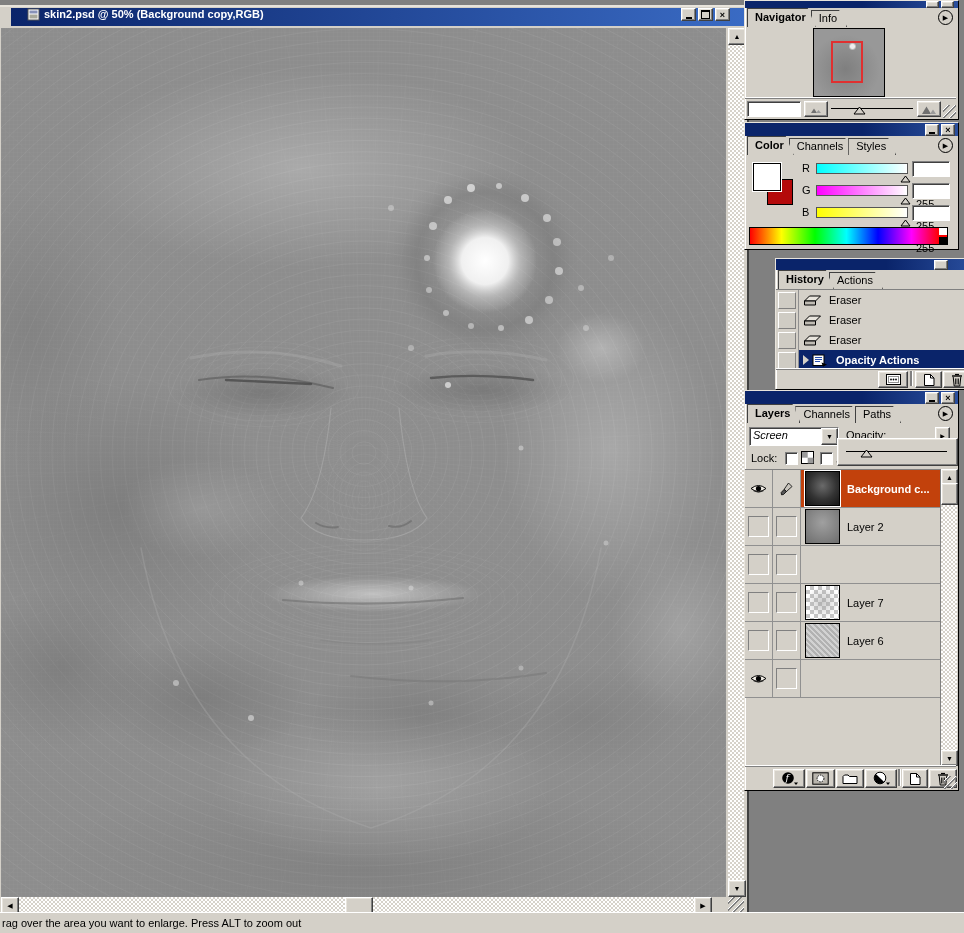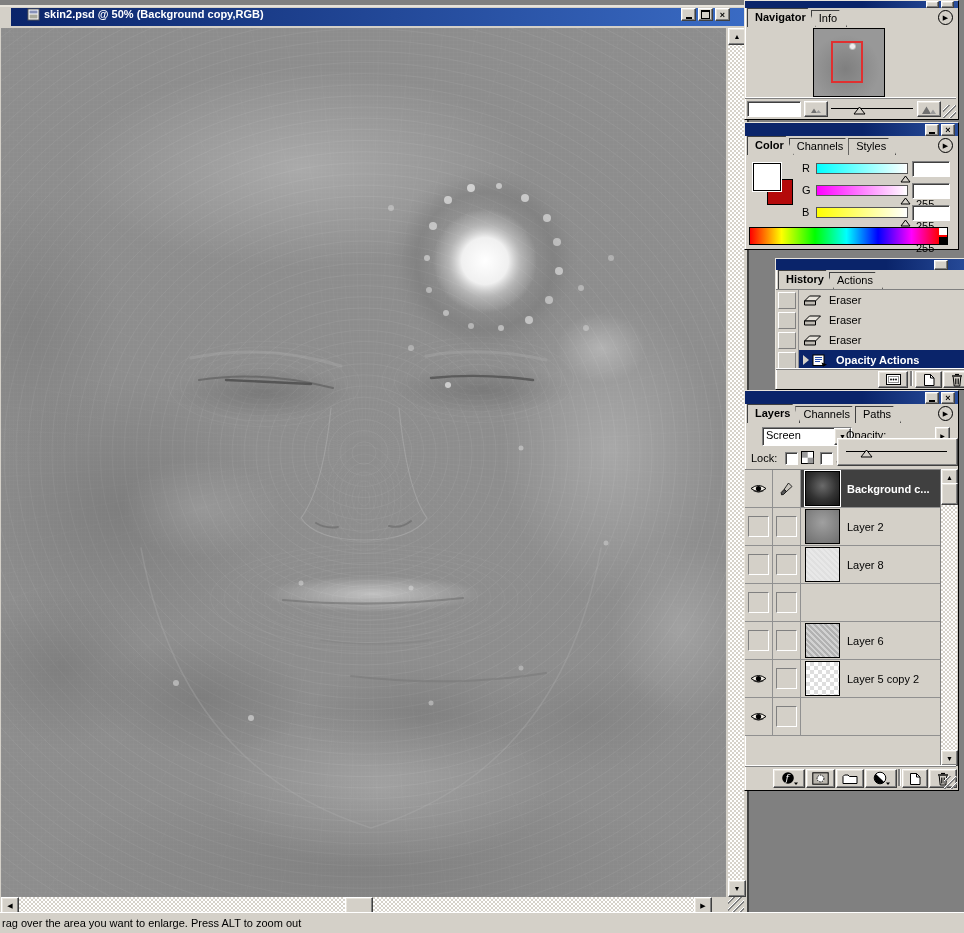--- a/index.html
+++ b/index.html
@@ -49,21 +49,21 @@
     repeating-conic-gradient(#c6c6c6 0% 25%,#fff 25% 50%) 0 0/8px 8px;}
   .thumb.checker-light{background:repeating-conic-gradient(#dedede 0% 25%,#fff 25% 50%) 0 0/8px 8px;}
   .thumb.noise{background:repeating-linear-gradient(45deg,#b2b2b2 0 2px,#d2d2d2 2px 4px),
     repeating-linear-gradient(-45deg,rgba(140,140,140,.5) 0 2px,rgba(220,220,220,.5) 2px 4px);}
   .thumb.solid-gray{background:#8f8f8f;}
   .lrow{display:flex;align-items:center;height:37px;border-bottom:1px solid #909090;position:relative;}
   .lcell{width:27px;height:37px;border-right:1px solid #909090;display:flex;align-items:center;justify-content:center;flex:none;background:#d4d0c8;}
   .well{width:19px;height:19px;background:#d4d0c8;border-top:1px solid #808080;border-left:1px solid #808080;
     border-right:1px solid #fff;border-bottom:1px solid #fff;}
   .lmain{flex:1;height:37px;display:flex;align-items:center;padding-left:4px;overflow:hidden;}
-  .lrow.selected .lmain{background:#404040;color:#fff;font-weight:bold;}
+  .lrow.selected .lmain{background:#c2410c;color:#fff;font-weight:bold;}
   .lrow.selected .thumb{box-shadow:0 0 0 1px #fff;}
   .lname{margin-left:7px;white-space:nowrap;}
   
   .hrow{display:flex;align-items:center;height:20px;position:relative;}
   .hsnap{width:22px;height:20px;border-right:1px solid #909090;display:flex;align-items:center;justify-content:center;flex:none;background:#d4d0c8;}
   .hwell{width:16px;height:15px;background:#cfccc4;border-top:1px solid #fff;border-left:1px solid #fff;
     border-right:1px solid #808080;border-bottom:1px solid #808080;}
   .hmain{flex:1;height:20px;display:flex;align-items:center;padding-left:4px;}
   .hrow.selected .hmain{background:#0a246a;color:#fff;font-weight:bold;}
   .hicon{width:20px;display:flex;justify-content:center;flex:none;}
@@ -614,21 +614,21 @@
         </span>
     </div>
     <div class="tabrow">
         <div class="tab active">Layers</div>
         <div class="tab">Channels</div>
         <div class="tab">Paths</div>
       </div>
     <div class="pmenu" style="top:15px;">▶</div>
 
     <div class="abs" style="left:0;top:34px;width:211px;height:22px;">
-      <div class="abs sunken" style="left:17px;top:2px;width:88px;height:17px;">
+      <div class="abs sunken" style="left:4px;top:2px;width:88px;height:17px;font-style:italic;">
         <span style="position:absolute;left:3px;top:1px;">Screen</span>
         <span class="raised sbtn" style="position:absolute;right:0;top:0;width:15px;height:15px;">▼</span>
       </div>
       <span class="abs lab" style="left:101px;top:4px;">Opacity:</span>
       <div class="abs sunken" style="left:148px;top:16px;width:40px;height:15px;">
         <input class="field" value="20%" style="">
       </div>
       <span class="abs raised sbtn" style="left:190px;top:2px;width:13px;height:15px;font-size:6px;">▶</span>
     </div>
 
@@ -701,31 +701,31 @@
             <span class="lname">Layer 2</span>
           </div>
         </div>
         <div class="lrow">
           <div class="lcell">
             <div class="well"></div>
           </div>
           <div class="lcell">
             <div class="well"></div>
           </div>
+        </div>
+        <div class="lrow">
+          <div class="lcell">
+            <div class="well"></div>
+          </div>
+          <div class="lcell">
+            <div class="well"></div>
+          </div>
           <div class="lmain">
-            <div class="thumb light-plain"></div>
-            <span class="lname">Layer 8</span>
-          </div>
-        </div>
-        <div class="lrow">
-          <div class="lcell">
-            <div class="well"></div>
-          </div>
-          <div class="lcell">
-            <div class="well"></div>
+            <div class="thumb checker"></div>
+            <span class="lname">Layer 7</span>
           </div>
         </div>
         <div class="lrow">
           <div class="lcell">
             <div class="well"></div>
           </div>
           <div class="lcell">
             <div class="well"></div>
           </div>
           <div class="lmain">
@@ -739,38 +739,20 @@
               <svg width="17" height="11" viewBox="0 0 17 11">
                 <path d="M1 5.5 Q8.5 -0.5 16 5.5 Q8.5 11.5 1 5.5 Z" fill="#f0ece4" stroke="#000"></path>
                 <circle cx="8.5" cy="5.5" r="2.6" fill="#000"></circle>
                 <path d="M3.5 7.8 Q8.5 10.8 13.5 7.8" fill="none" stroke="#000" stroke-width=".7"></path>
               </svg>
             </span>
           </div>
           <div class="lcell">
             <div class="well"></div>
           </div>
-          <div class="lmain">
-            <div class="thumb checker-light"></div>
-            <span class="lname">Layer 5 copy 2</span>
-          </div>
-        </div>
-        <div class="lrow">
-          <div class="lcell">
-            <span style="display: inline-flex;">
-              <svg width="17" height="11" viewBox="0 0 17 11">
-                <path d="M1 5.5 Q8.5 -0.5 16 5.5 Q8.5 11.5 1 5.5 Z" fill="#f0ece4" stroke="#000"></path>
-                <circle cx="8.5" cy="5.5" r="2.6" fill="#000"></circle>
-                <path d="M3.5 7.8 Q8.5 10.8 13.5 7.8" fill="none" stroke="#000" stroke-width=".7"></path>
-              </svg>
-            </span>
-          </div>
-          <div class="lcell">
-            <div class="well"></div>
-          </div>
         </div>
       </div>
 
     <div class="abs track" style="left:195px;top:78px;width:16px;height:297px;border-left:1px solid #808080;">
       <div class="raised sbtn" style="position:absolute;top:0;left:0;width:15px;height:14px;">▲</div>
       <div class="raised" style="position:absolute;top:14px;left:0;width:15px;height:20px;"></div>
       <div class="raised sbtn" style="position:absolute;bottom:0;left:0;width:15px;height:14px;">▼</div>
     </div>
 
     <div class="abs" style="left:0;bottom:1px;width:211px;height:22px;border-top:1px solid #808080;box-shadow:0 -1px 0 #fff;">

